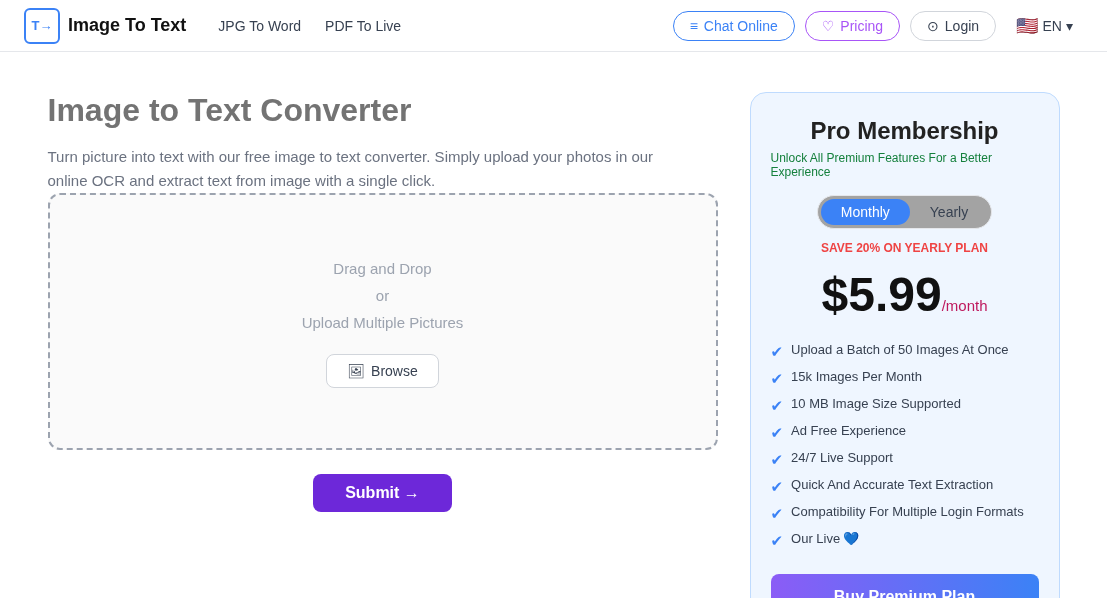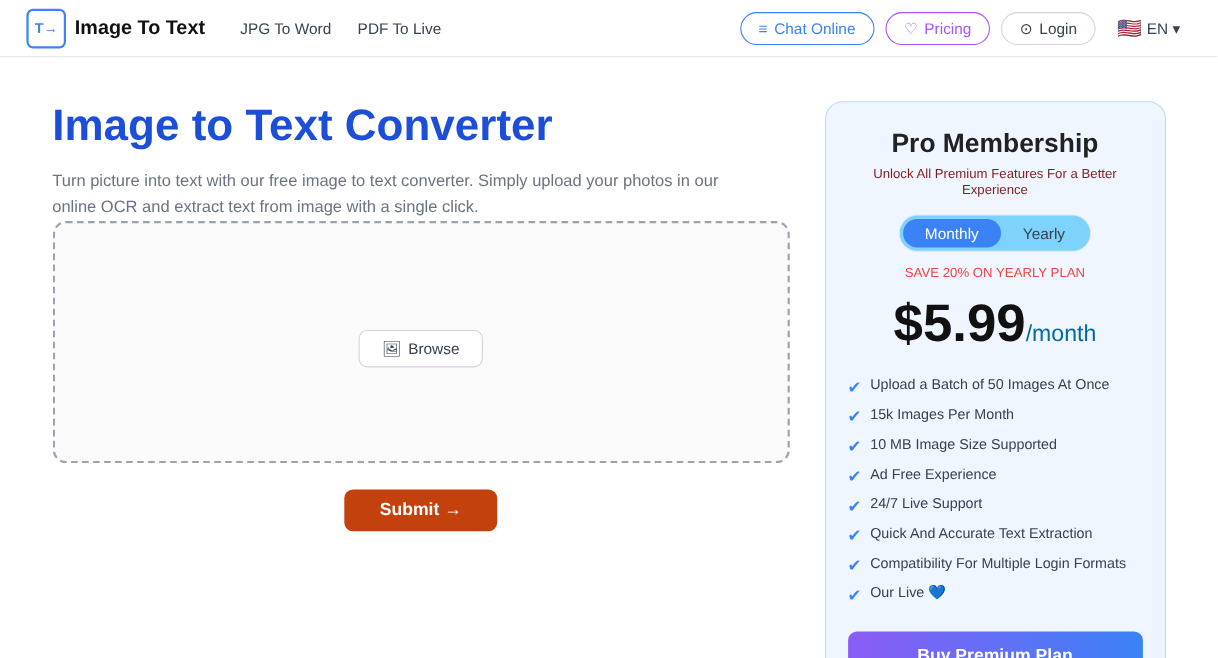--- a/index.html
+++ b/index.html
@@ -43,71 +43,71 @@
     }
 
     
     .main-container {
       display: flex; gap: 32px;
       max-width: 1060px; margin: 40px auto; padding: 0 24px;
     }
 
     
     .left-content { flex: 1; }
-    .page-title { font-size: 40px; font-weight: 800; color: #1d4ed8; margin-bottom: 16px; }
+    .page-title { font-size: 32px; font-weight: 800; color: #737373; margin-bottom: 16px; }
     .page-desc { font-size: 15px; color: #6b7280; line-height: 1.6; max-width: 620px; }
 
     
     .drop-zone {
       border: 2px dashed #9ca3af; border-radius: 12px;
       padding: 60px 20px; text-align: center;
       background: #fafafa; min-height: 220px;
       display: flex; flex-direction: column; align-items: center; justify-content: center;
       gap: 6px; cursor: pointer;
     }
     .drop-zone-text { font-size: 15px; color: #9ca3af; line-height: 1.8; }
     .btn-browse {
       display: flex; align-items: center; gap: 6px;
       margin-top: 12px; padding: 8px 20px;
       border: 1.5px solid #d1d5db; border-radius: 8px;
       background: #fff; color: #374151; font-size: 14px; cursor: pointer;
     }
     .submit-row { margin-top: 24px; text-align: center; }
     .btn-submit {
       padding: 10px 32px; border: none; border-radius: 8px;
-      background: #c2410c; color: #fff; font-size: 16px; font-weight: 600;
+      background: #6d28d9; color: #fff; font-size: 16px; font-weight: 600;
       cursor: pointer;
     }
 
     
     .pro-card {
       width: 310px; flex-shrink: 0;
       background: #eff6ff; border-radius: 16px;
       padding: 24px 20px 20px; border: 1px solid #bfdbfe;
     }
     .pro-card-title { font-size: 24px; font-weight: 700; text-align: center; margin-bottom: 6px; }
-    .pro-card-subtitle { font-size: 12px; color: #7f1d1d; text-align: center; margin-bottom: 16px; }
+    .pro-card-subtitle { font-size: 12px; color: #15803d; text-align: left; margin-bottom: 16px; }
 
     
     .toggle-row {
       display: flex; align-items: center; justify-content: center;
-      background: #7dd3fc; border-radius: 20px; border: 1px solid #e5e7eb;
+      background: #a3a3a3; border-radius: 20px; border: 1px solid #e5e7eb;
       padding: 3px; margin-bottom: 12px; width: fit-content; margin-left: auto; margin-right: auto;
     }
     .toggle-btn {
       padding: 5px 20px; border-radius: 16px; border: none;
       font-size: 14px; cursor: pointer; font-weight: 500;
     }
     .toggle-btn.active { background: #3b82f6; color: #fff; }
     .toggle-btn.inactive { background: transparent; color: #374151; }
 
-    .save-badge { text-align: center; font-size: 12px; font-weight: 400; color: #ef4444; margin-bottom: 12px; }
+    .save-badge { text-align: center; font-size: 12px; font-weight: 700; color: #ef4444; margin-bottom: 12px; }
     .price-row { text-align: center; margin-bottom: 16px; }
     .price-amount { font-size: 48px; font-weight: 800; color: #111; }
-    .price-period { font-size: 21px; color: #0369a1; font-weight: 500; }
+    .price-period { font-size: 15px; color: #be185d; font-weight: 500; }
 
     
     .features-list { list-style: none; margin-bottom: 20px; }
     .features-list li {
       display: flex; align-items: flex-start; gap: 8px;
       font-size: 13px; color: #374151; padding: 4px 0;
     }
     .check-icon { color: #3b82f6; font-size: 15px; flex-shrink: 0; margin-top: 1px; }
 
     .btn-buy {
@@ -156,20 +156,25 @@
   </div>
 </nav>
 
 <div class="main-container">
 
   <div class="left-content">
     <h1 class="page-title">Image to Text Converter</h1>
     <p class="page-desc">Turn picture into text with our free image to text converter. Simply upload your photos in our online OCR and extract text from image with a single click.</p>
 
     <div class="drop-zone">
+      <div class="drop-zone-text">
+        <div>Drag and Drop</div>
+        <div>or</div>
+        <div>Upload Multiple Pictures</div>
+      </div>
       <button class="btn-browse">
         <span>🖼</span>
         <span>Browse</span>
       </button>
     </div>
 
     <div class="submit-row">
       <button class="btn-submit">Submit →</button>
     </div>
   </div>

